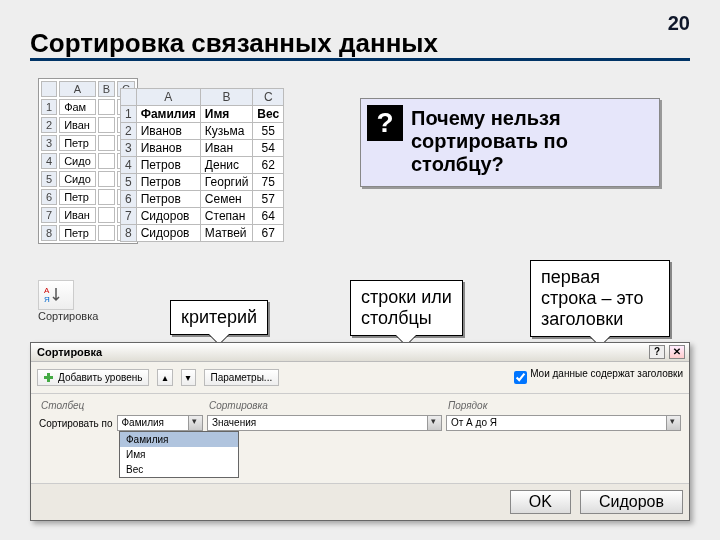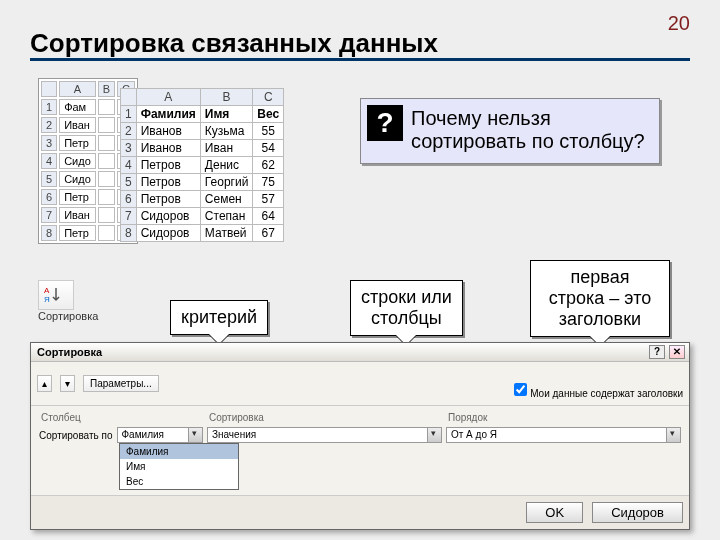--- a/index.html
+++ b/index.html
@@ -12,58 +12,58 @@
     font-size: 12px;
     position: relative;
     overflow: hidden;
   }
   .noise {
     position: absolute; inset: 0;
     background-image: radial-gradient(circle, #ddd 0.5px, transparent 0.5px);
     background-size: 4px 4px;
     opacity: 0.4;
   }
-  .page-num { position: absolute; top: 12px; right: 30px; font-size: 20px; font-weight: normal; color: #7f1d1d; }
+  .page-num { position: absolute; top: 12px; right: 30px; font-size: 20px; font-weight: bold; color: #0f172a; }
   .title { position: absolute; top: 20px; left: 30px; font-size: 26px; font-weight: bold; color: #000; margin-top: 8px; }
   .rule { position: absolute; top: 58px; left: 30px; right: 30px; height: 3px; background: #003366; }
   .tbl1 { position: absolute; top: 78px; left: 38px; border: 1px solid #999; background: #fff; font-size: 11px; }
   .tbl1 td, .tbl2 td, .tbl2 th { border: 1px solid #bbb; padding: 1px 4px; }
   .tbl1 .hd, .tbl2 .hd { background: #e8edf5; text-align: center; color: #444; }
   .tbl2 { position: absolute; top: 88px; left: 120px; border: 1px solid #999; background: #fff; font-size: 12px; border-collapse: collapse; }
   .tbl2 .num { text-align: center; }
   .sort-icon-box { position: absolute; top: 280px; left: 38px; text-align: center; font-size: 11px; color: #333; }
   .sort-icon-box .ico { width: 36px; height: 30px; border: 1px solid #ccc; background: linear-gradient(#fff,#eee); display: flex; align-items: center; justify-content: center; gap: 2px; }
   .question-box { position: absolute; top: 98px; left: 360px; width: 300px; background: #e6e6fa; border: 1px solid #888; padding: 8px 10px 10px 50px; box-shadow: 2px 2px 0 #999; }
   .question-box .q { position: absolute; left: 6px; top: 6px; width: 36px; height: 36px; background: #000; color: #fff; font-size: 28px; font-weight: bold; text-align: center; line-height: 36px; }
-  .question-box .txt { font-size: 20px; font-weight: normal; line-height: 1.15; }
-  .callout { position: absolute; background: #fff; border: 1px solid #000; padding: 6px 10px; font-size: 18px; text-align: center; box-shadow: 2px 2px 0 #888; }
+  .question-box .txt { font-size: 20px; font-weight: bold; line-height: 1.15; }
+  .callout { position: absolute; background: #fff; border: 1px solid #000; padding: 6px 10px; font-size: 18px; box-shadow: 2px 2px 0 #888; }
   .callout::after { content: ''; position: absolute; width: 0; height: 0; border: 10px solid transparent; border-top-color: #fff; left: 50%; margin-left: -10px; bottom: -20px; }
   .callout::before { content: ''; position: absolute; width: 0; height: 0; border: 11px solid transparent; border-top-color: #000; left: 50%; margin-left: -11px; bottom: -22px; }
   .c1 { top: 300px; left: 170px; }
   .c2 { top: 280px; left: 350px; }
   .c3 { top: 260px; left: 530px; }
   .dialog { position: absolute; top: 342px; left: 30px; right: 30px; border: 1px solid #666; background: #f4f2ec; box-shadow: 3px 3px 5px rgba(0,0,0,0.3); font-size: 11px; }
   .titlebar { background: linear-gradient(#fff,#e0ded6); padding: 3px 6px; border-bottom: 1px solid #bbb; position: relative; font-weight: bold; }
   .titlebar .x { position: absolute; right: 4px; top: 2px; width: 16px; height: 14px; border: 1px solid #888; background: linear-gradient(#fef,#fcc); text-align: center; line-height: 12px; font-size: 10px; }
   .titlebar .help { position: absolute; right: 24px; top: 2px; width: 16px; height: 14px; border: 1px solid #888; text-align: center; line-height: 12px; font-size: 10px; background: #eee; }
   .toolbar { padding: 6px; display: flex; align-items: center; gap: 8px; border-bottom: 1px solid #ccc; }
   .tbtn { border: 1px solid #bbb; background: linear-gradient(#fff,#eee); padding: 2px 6px; display: flex; align-items: center; gap: 4px; font-size: 10px; }
-  .chk { display: flex; align-items: flex-end; gap: 0; margin-left: auto; font-size: 10px; margin-top: 12px; }
+  .chk { display: flex; align-items: flex-start; gap: 0; margin-left: auto; font-size: 10px; }
   .grid { padding: 4px 6px; }
   .grid table { width: 100%; border-collapse: collapse; }
-  .grid th { text-align: left; font-weight: normal; color: #666; font-size: 10px; padding: 2px 4px; }
+  .grid th { text-align: left; font-weight: normal; color: #666; font-size: 10px; padding: 2px 4px; font-style: italic; }
   .grid td { padding: 2px; }
   .combo { border: 1px solid #999; background: #fff; padding: 1px 4px; position: relative; height: 16px; font-size: 10px; }
   .combo .arrow { position: absolute; right: 0; top: 0; bottom: 0; width: 14px; background: linear-gradient(#eee,#ccc); border-left: 1px solid #999; }
   .combo .arrow::after { content: '▾'; position: absolute; left: 3px; top: 0; font-size: 9px; color: #333; }
   .dropdown { position: absolute; border: 1px solid #666; background: #fff; font-size: 10px; width: 120px; }
   .dropdown div { padding: 2px 6px; }
   .dropdown .sel { background: #b0c4de; }
   .btnrow { text-align: right; padding: 6px; background: #ece9e2; border-top: 1px solid #ccc; }
-  .btn { display: inline-block; border: 1px solid #888; background: linear-gradient(#fff,#ddd); padding: 2px 18px; margin-left: 6px; font-size: 13px; }
+  .btn { display: inline-block; border: 1px solid #888; background: linear-gradient(#fff,#ddd); padding: 2px 18px; margin-left: 6px; font-size: 16px; }
   .mini-i { width: 10px; height: 10px; display: inline-block; }
   svg { display: block; }
 </style>
 </head>
 <body>
 <div class="noise"></div>
 
 <div class="page-num">20</div>
 <div class="title">Сортировка связанных данных</div>
 <div class="rule"></div>
@@ -207,20 +207,29 @@
 столбцы</div>
 <div class="callout c3" style="width:140px">первая строка – это заголовки</div>
 
 <div class="dialog">
   <div class="titlebar">
     <span>Сортировка</span>
     <span class="help">?</span>
     <span class="x">✕</span>
   </div>
   <div class="toolbar">
+    <div class="tbtn">
+        <span class="mini-i">
+          <svg width="10" height="10">
+            <rect x="3" y="0" width="3" height="9" fill="#4a4"></rect>
+            <rect x="0" y="3" width="9" height="3" fill="#4a4"></rect>
+          </svg>
+        </span>
+        <span>Добавить уровень</span>
+      </div>
     <div class="tbtn" style="padding:2px 4px">
         <span>▴</span>
       </div>
     <div class="tbtn" style="padding:2px 4px">
         <span>▾</span>
       </div>
     <div class="tbtn">
         <span>Параметры...</span>
       </div>
     <label class="chk">

